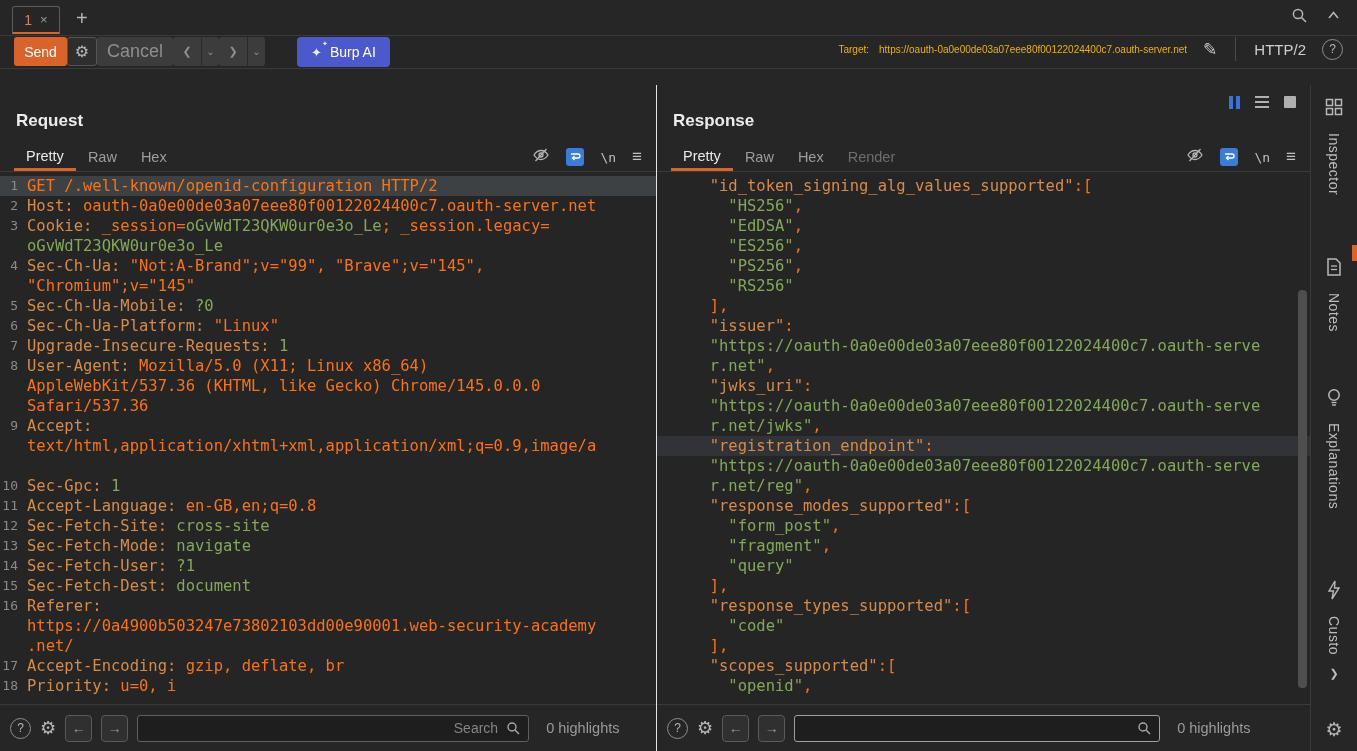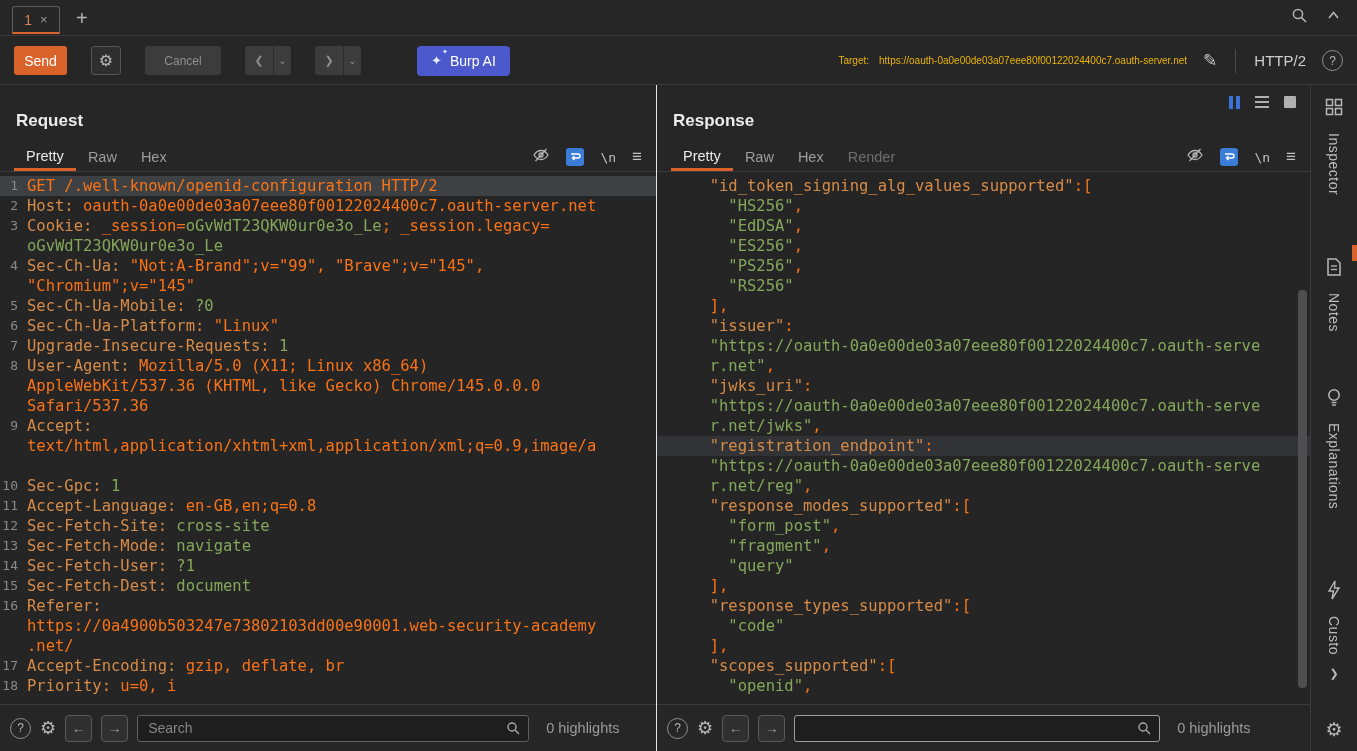--- a/index.html
+++ b/index.html
@@ -15,28 +15,28 @@
     border-bottom:1px solid #3a3a3a; display:flex; align-items:center; }
   .rtab { margin-left:12px; margin-top:5px; width:48px; height:28px;
     border:1px solid #5c5c5c; border-bottom:2px solid #d9632a;
     border-radius:3px 3px 0 0; display:flex; align-items:center; justify-content:center; gap:8px; }
   .rtab .num { color:#d9824f; font-size:14px; }
   .rtab .x { color:#9a9a9a; font-size:13px; cursor:default; }
   .plus { margin-left:16px; color:#b5b5b5; font-size:20px; line-height:20px; }
   .tabbar-right { margin-left:auto; display:flex; align-items:center; gap:18px; padding-right:16px; }
 
   
-  .toolbar { position:absolute; top:37px; left:0; width:100%; height:48px;
-    border-bottom:1px solid #3a3a3a; display:flex; align-items:center; padding:0 14px; gap:24px; }
+  .toolbar { position:absolute; top:37px; left:0; width:100%; height:32px;
+    border-bottom:1px solid #3a3a3a; display:flex; align-items:flex-start; padding:0 14px; gap:0; }
   .btn-send { width:53px; height:29px; background:#d9632a; color:#fff; border:none;
     border-radius:3px; font-size:14px; font-family:inherit; }
   .btn-gear { width:30px; height:29px; background:#2e2e2e; border:1px solid #555;
     border-radius:3px; color:#b8b8b8; font-size:16px; display:flex; align-items:center; justify-content:center; }
   .btn-cancel { width:76px; height:29px; background:#3c3c3c; color:#8f8f8f; border:none;
-    border-radius:3px; font-size:12px; font-family:inherit; }
+    border-radius:3px; font-size:18px; font-family:inherit; }
   .navgrp { display:flex; }
   .nav-main { width:29px; height:29px; background:#3c3c3c; color:#8f8f8f;
     border:none; border-right:1px solid #2a2a2a; border-radius:3px 0 0 3px;
     font-size:11px; display:flex; align-items:center; justify-content:center; }
   .nav-drop { width:17px; height:29px; background:#3c3c3c; color:#8f8f8f; border:none;
     border-radius:0 3px 3px 0; font-size:10px; display:flex; align-items:center; justify-content:center; }
   .btn-ai { margin-left:32px; height:30px; padding:0 14px; background:#4c59cc; color:#fff;
     border:none; border-radius:4px; font-size:14px; display:flex; align-items:center; gap:8px; position:relative; }
   .ai-spark { position:relative; font-size:13px; color:#e8ecff; }
   .ai-spark .mini { position:absolute; top:-5px; right:-6px; font-size:7px; }
@@ -91,21 +91,21 @@
   
   .bottombar { position:absolute; left:0; right:0; bottom:0; height:47px; background:#262626;
     border-top:1px solid #3a3a3a; display:flex; align-items:center; padding:0 10px; gap:9px; }
   .bb-help { width:21px; height:21px; border:1.5px solid #8f8f8f; border-radius:50%;
     display:flex; align-items:center; justify-content:center; font-size:12px; color:#b5b5b5; flex:none; }
   .bb-gear { font-size:18px; color:#b5b5b5; flex:none; }
   .bb-nav { width:27px; height:27px; background:#303030; border:1px solid #5a5a5a; border-radius:4px;
     color:#9a9a9a; font-size:14px; display:flex; align-items:center; justify-content:center; flex:none; }
   .searchwrap { position:relative; flex:none; }
   .searchwrap input { height:27px; background:#1e1e1e; border:1px solid #5f5f5f; border-radius:3px;
-    color:#ddd; font-size:14px; font-family:inherit; padding:0 30px 0 10px; outline:none; }
+    color:#ddd; font-size:14px; font-family:inherit; padding:0 30px 0 10px; outline:none;text-align:right; }
   .searchwrap input::placeholder { color:#858585; }
   .searchwrap .mag { position:absolute; right:8px; top:6px; }
   .sw-left input { width:392px; }
   .sw-right input { width:366px; border-color:#9f9f9f; }
   .hl-count { font-size:14.5px; color:#9a9a9a; margin-left:8px; white-space:nowrap; }
 
   
   .side-group { position:absolute; left:0; width:100%; display:flex; flex-direction:column;
     align-items:center; gap:12px; }
   .vlabel { writing-mode:vertical-rl; font-size:14px; color:#bdbdbd; letter-spacing:0.5px; }

